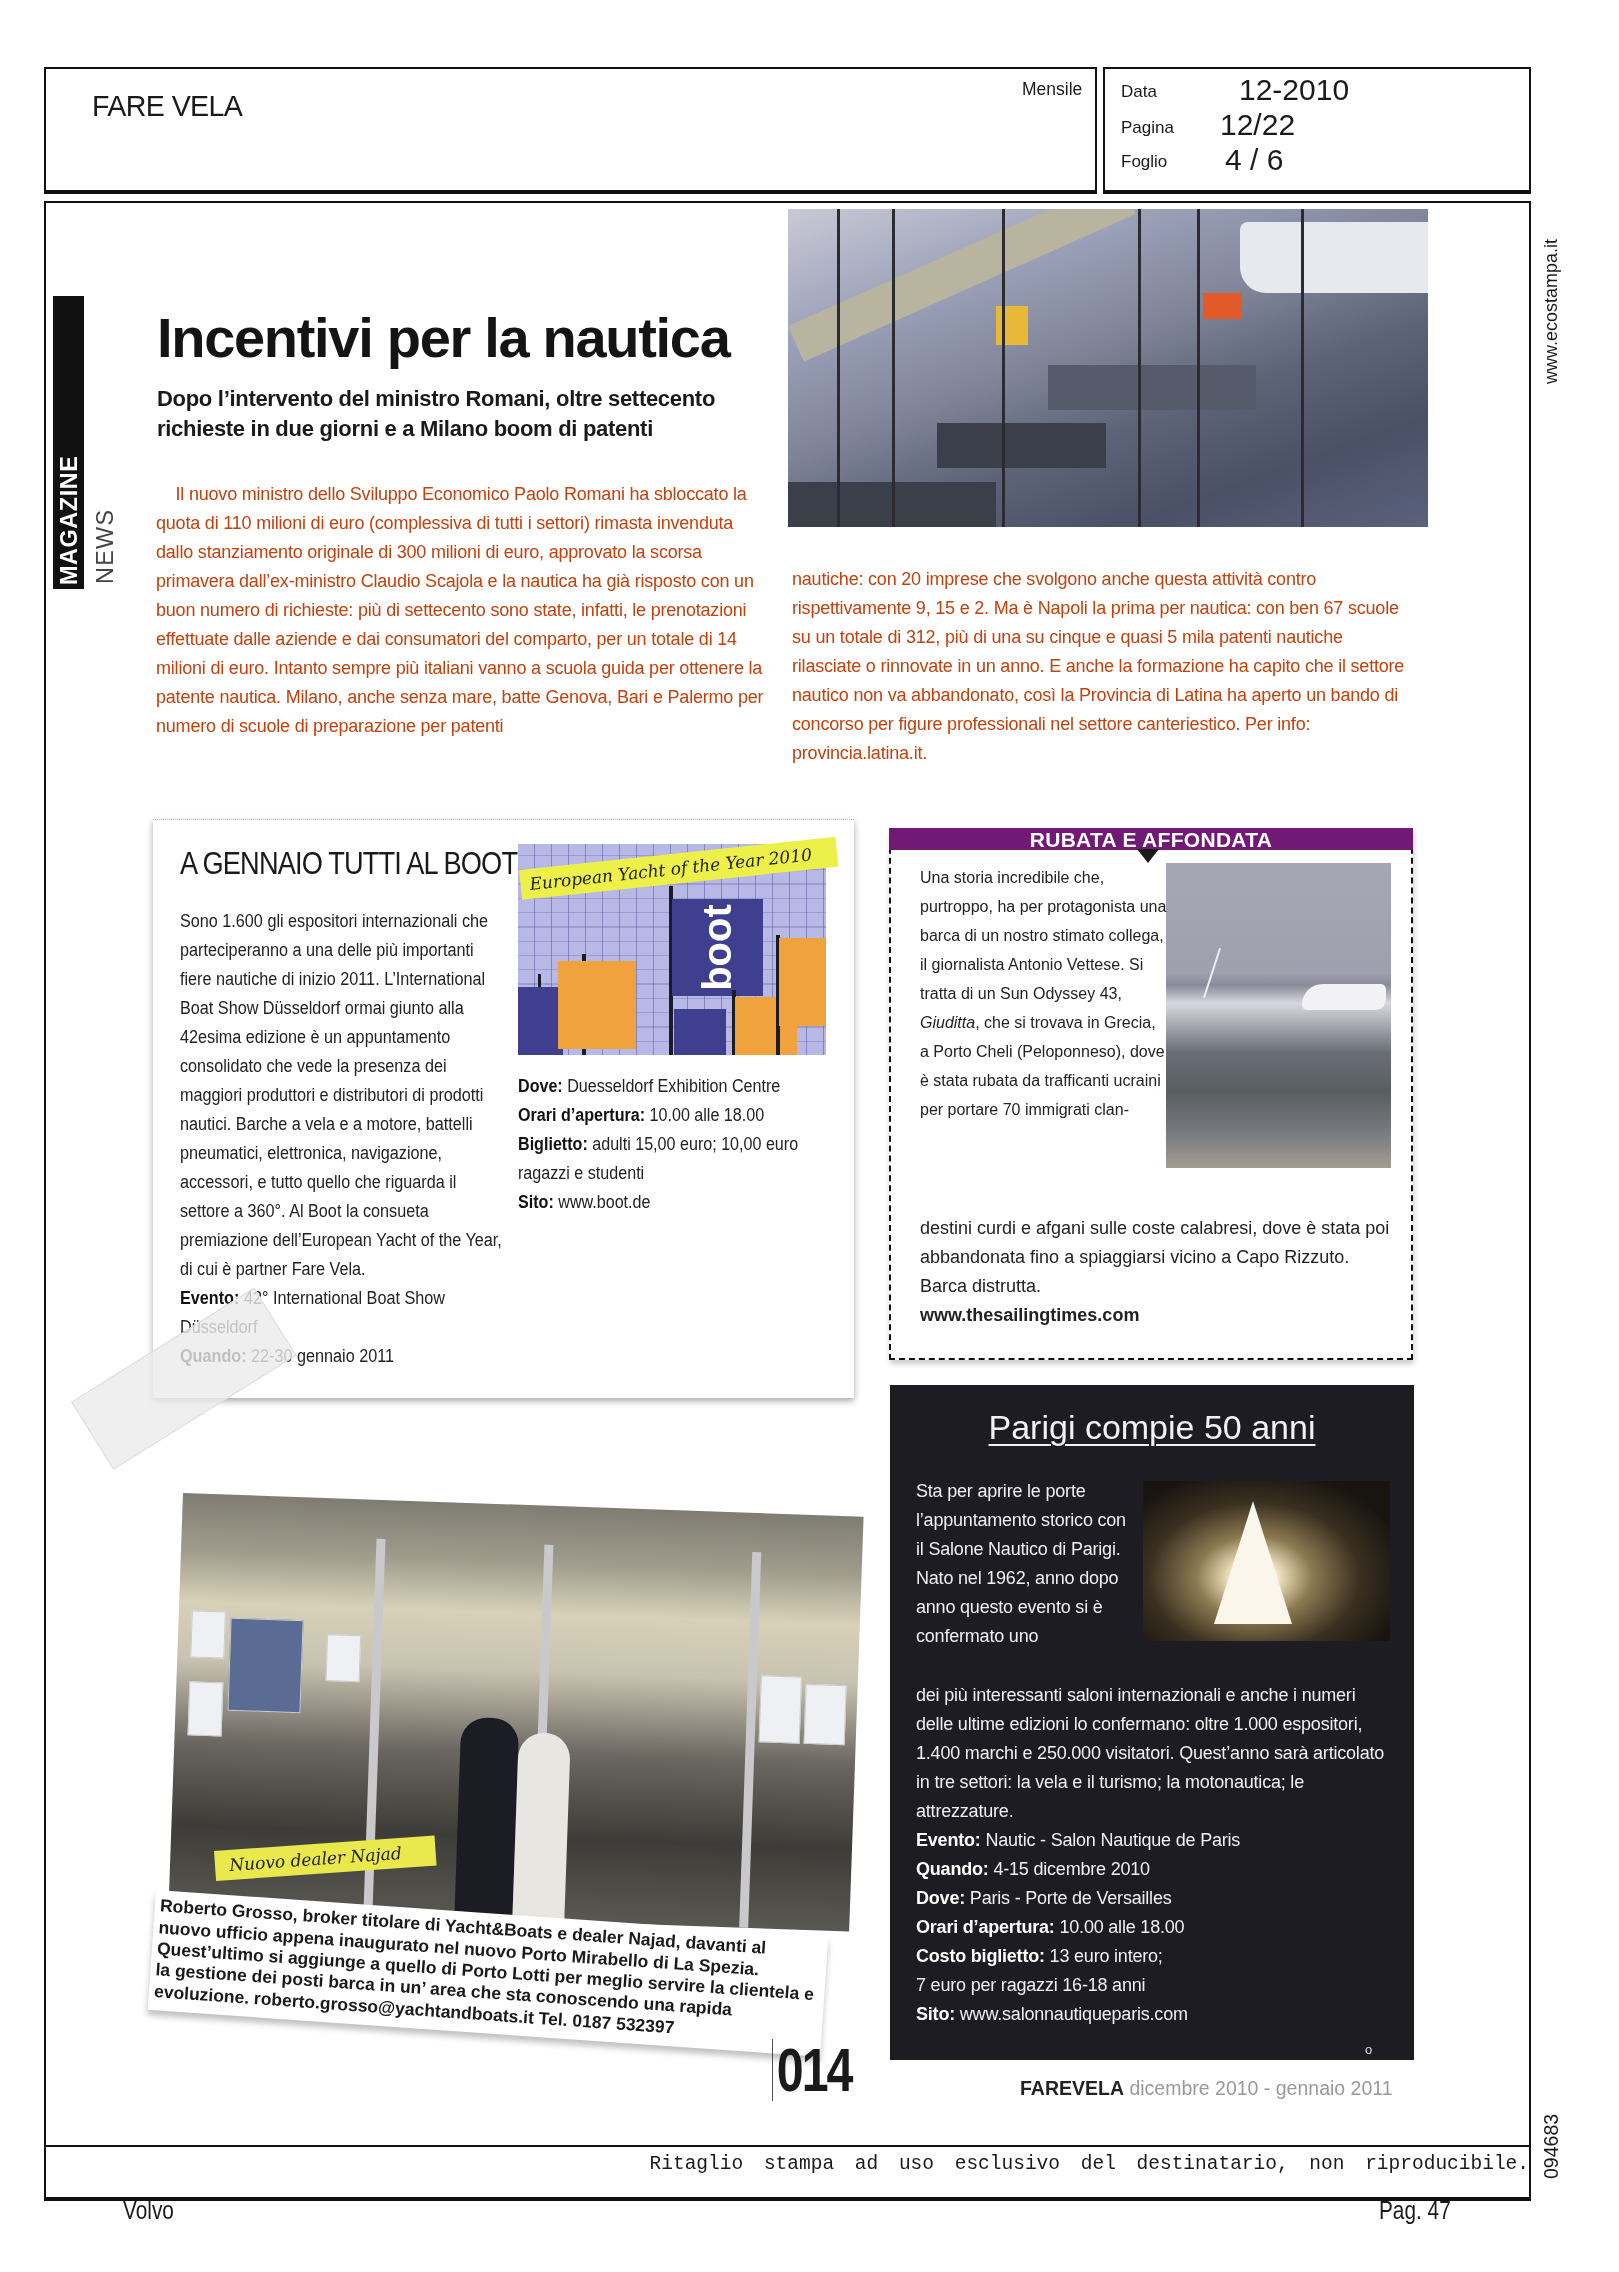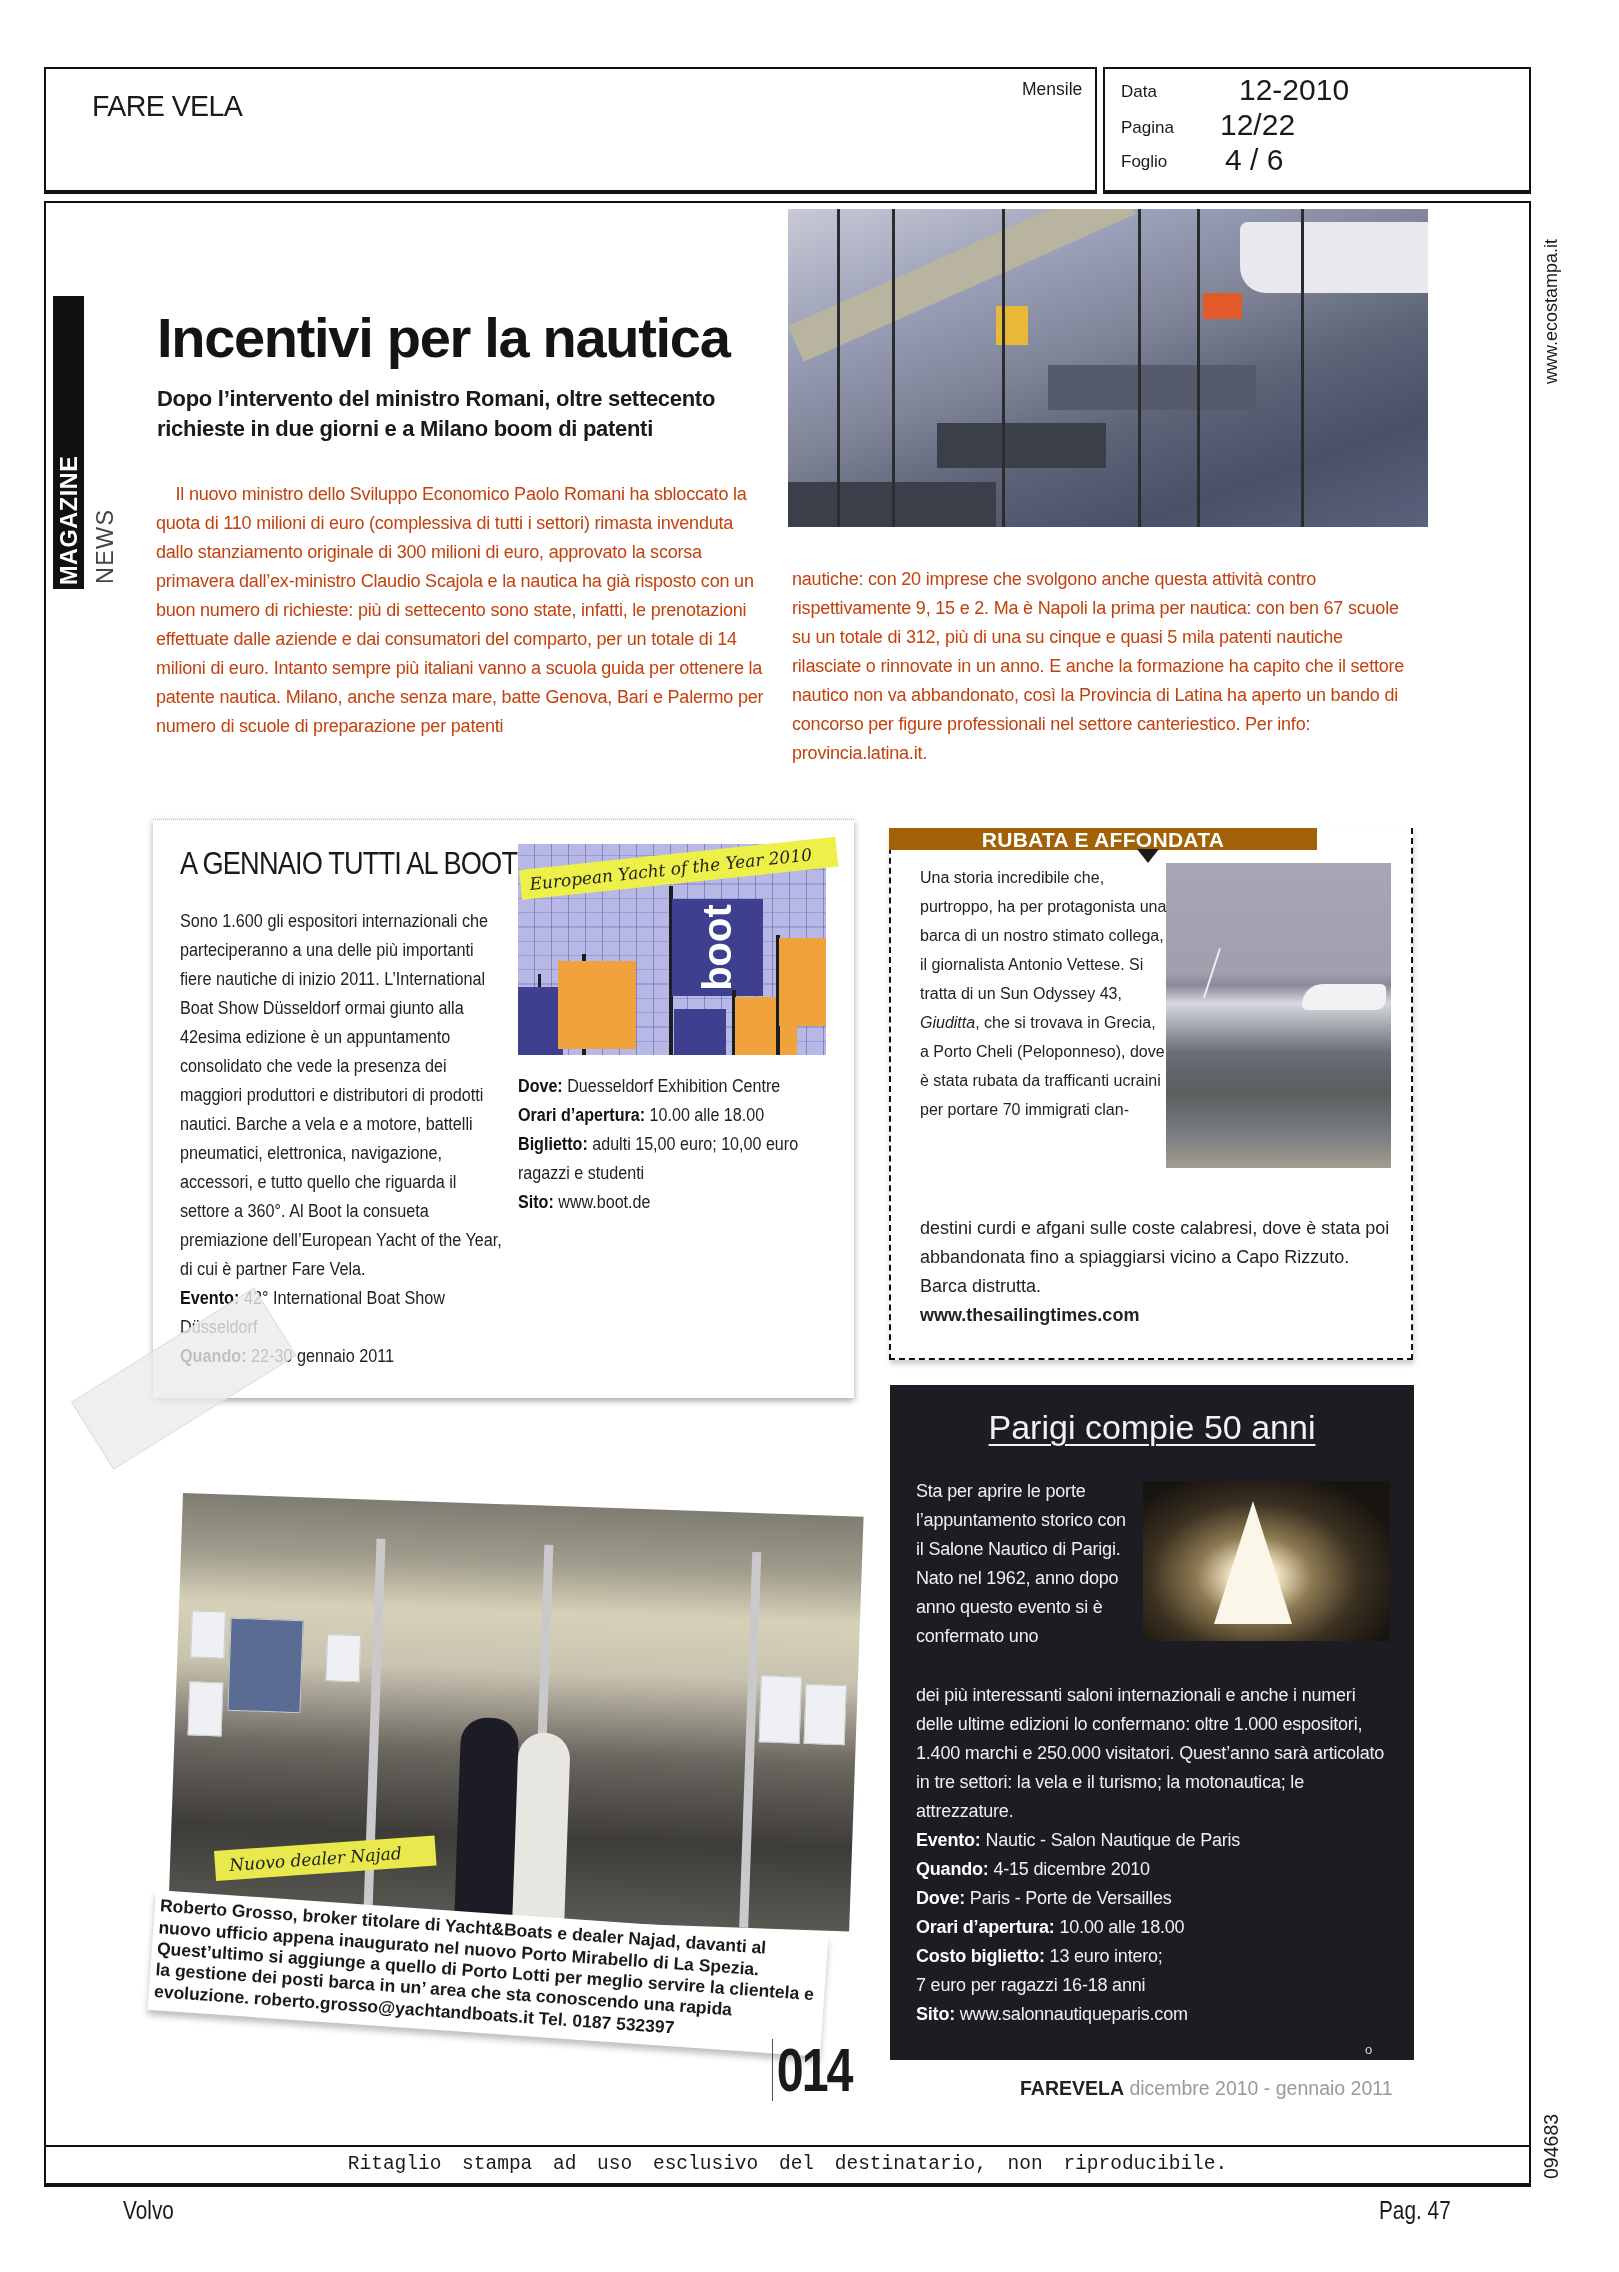--- a/index.html
+++ b/index.html
@@ -10,22 +10,22 @@
     
     .hdr-left { left: 44px; top: 67px; width: 1053px; height: 127px; border: 2.6px solid #111; border-bottom-width: 4.5px; box-sizing: border-box; }
     .hdr-right { left: 1103px; top: 67px; width: 428px; height: 127px; border: 2.6px solid #111; border-bottom-width: 4.5px; box-sizing: border-box; }
     .pub-name { left: 92px; top: 90px; font-size: 28.6px; letter-spacing: -0.6px; }
     .freq { left: 1022px; top: 79px; font-size: 17.5px; }
     .meta-lbl { font-size: 17px; left: 1121px; }
     .meta-val { font-size: 30px; left: 1220px; }
 
     
     .main-frame { left: 44px; top: 201px; width: 1487px; height: 1944px; border: 2.6px solid #111; border-bottom: none; box-sizing: border-box; }
-    .footer-strip { left: 44px; top: 2145px; width: 1487px; height: 42px; border: 2.6px solid #111; border-bottom-width: 4.5px; box-sizing: border-box;
-                    font-family: "Liberation Mono", monospace; font-size: 19.5px; text-align: center; line-height: 34px; word-spacing: 9px; }
+    .footer-strip { left: 44px; top: 2145px; width: 1487px; height: 56px; border: 2.6px solid #111; border-bottom-width: 4.5px; box-sizing: border-box;
+                    font-family: "Liberation Mono", monospace; font-size: 19.5px; text-align: right; line-height: 34px; word-spacing: 9px; }
     .side-url { left: 1532px; top: 214px; width: 39px; height: 175px; }
     .side-url span { display: block; transform: rotate(-90deg); transform-origin: left top; position: absolute; left: 9px; top: 170px; white-space: nowrap; font-size: 18px; }
     .side-code { left: 1532px; top: 2096px; width: 39px; height: 91px; }
     .side-code span { display: block; transform: rotate(-90deg); transform-origin: left top; position: absolute; left: 7.8px; top: 83px; white-space: nowrap; font-size: 19.5px; }
 
     
     .mag-tab { left: 53px; top: 296px; width: 31px; height: 293px; background: #111; }
     .mag-tab span { position: absolute; transform: rotate(-90deg); transform-origin: left top; left: 2.6px; top: 289px; color: #fff; font-weight: bold; font-size: 23.4px; letter-spacing: 0.6px; white-space: nowrap; }
     .news-lbl { left: 92px; top: 584px; }
     .news-lbl span { position: absolute; transform: rotate(-90deg); transform-origin: left top; left: 0; top: 0; font-size: 23.4px; color: #444; letter-spacing: 1.3px; white-space: nowrap; }
@@ -56,21 +56,21 @@
     .boot-photo .flag-blue { position: absolute; background: #3f3f8f; color: #fff; font-weight: bold; }
     .boot-photo .flag-orange { position: absolute; background: #f0a23c; }
     .boot-photo .pole { position: absolute; width: 3.9px; background: #1c1c24; }
     .boot-tape { left: 519px; top: 870px; width: 318px; height: 30px; background: #eef04a; transform: rotate(-6deg); transform-origin: left top;
                  font-family: "DejaVu Serif", serif; font-style: italic; font-size: 17px; line-height: 30px; padding-left: 9px; color: #222; box-sizing: border-box; }
     .boot-info { left: 518px; top: 1072px; width: 324px; font-size: 17.5px; line-height: 29px; color: #222; transform: scaleX(0.92); transform-origin: left top; }
     .boot-info b { color: #111; }
 
     
     .rub-box { left: 889px; top: 828px; width: 524px; height: 532px; border: 2.6px dashed #111; border-top: none; background: #fff; box-sizing: border-box; box-shadow: 1.3px 3.9px 5.2px rgba(0,0,0,0.2); }
-    .rub-hdr { left: 889px; top: 828px; width: 428px; height: 22px; background: #a16207; color: #fff; text-align: center; font-weight: bold; font-size: 21px; line-height: 23.4px; letter-spacing: 0.3px; }
+    .rub-hdr { left: 889px; top: 828px; width: 524px; height: 22px; background: #701a75; color: #fff; text-align: center; font-weight: bold; font-size: 21px; line-height: 23.4px; letter-spacing: 0.3px; }
     .rub-notch { left: 1137px; top: 849px; width: 0; height: 0; border-left: 11.7px solid transparent; border-right: 11.7px solid transparent; border-top: 14.3px solid #1a1a1a; }
     .rub-text-a { left: 920px; top: 863px; width: 247px; font-size: 16px; line-height: 29px; color: #222; }
     .rub-text-b { left: 920px; top: 1214px; width: 480px; font-size: 18px; line-height: 29px; color: #222; }
     .rub-photo { left: 1166px; top: 863px; width: 225px; height: 305px;
                  background: linear-gradient(180deg, #a7a6b4 0%, #a09fae 36%, #8a8a9a 40%, #d7d8df 46%, #6a6e78 62%, #595e5e 75%, #777a80 88%, #a49c90 100%); }
     .rub-photo .boat { position: absolute; left: 136px; top: 121px; width: 84px; height: 26px; background: #f2f2f4; border-radius: 26px 6.5px 13px 6.5px; }
     .rub-photo .mast { position: absolute; left: 45px; top: 84px; width: 1.9px; height: 52px; background: #eee; transform: rotate(18deg); }
 
     
     .paris-box { left: 890px; top: 1385px; width: 524px; height: 675px; background: #1c1c22; }

